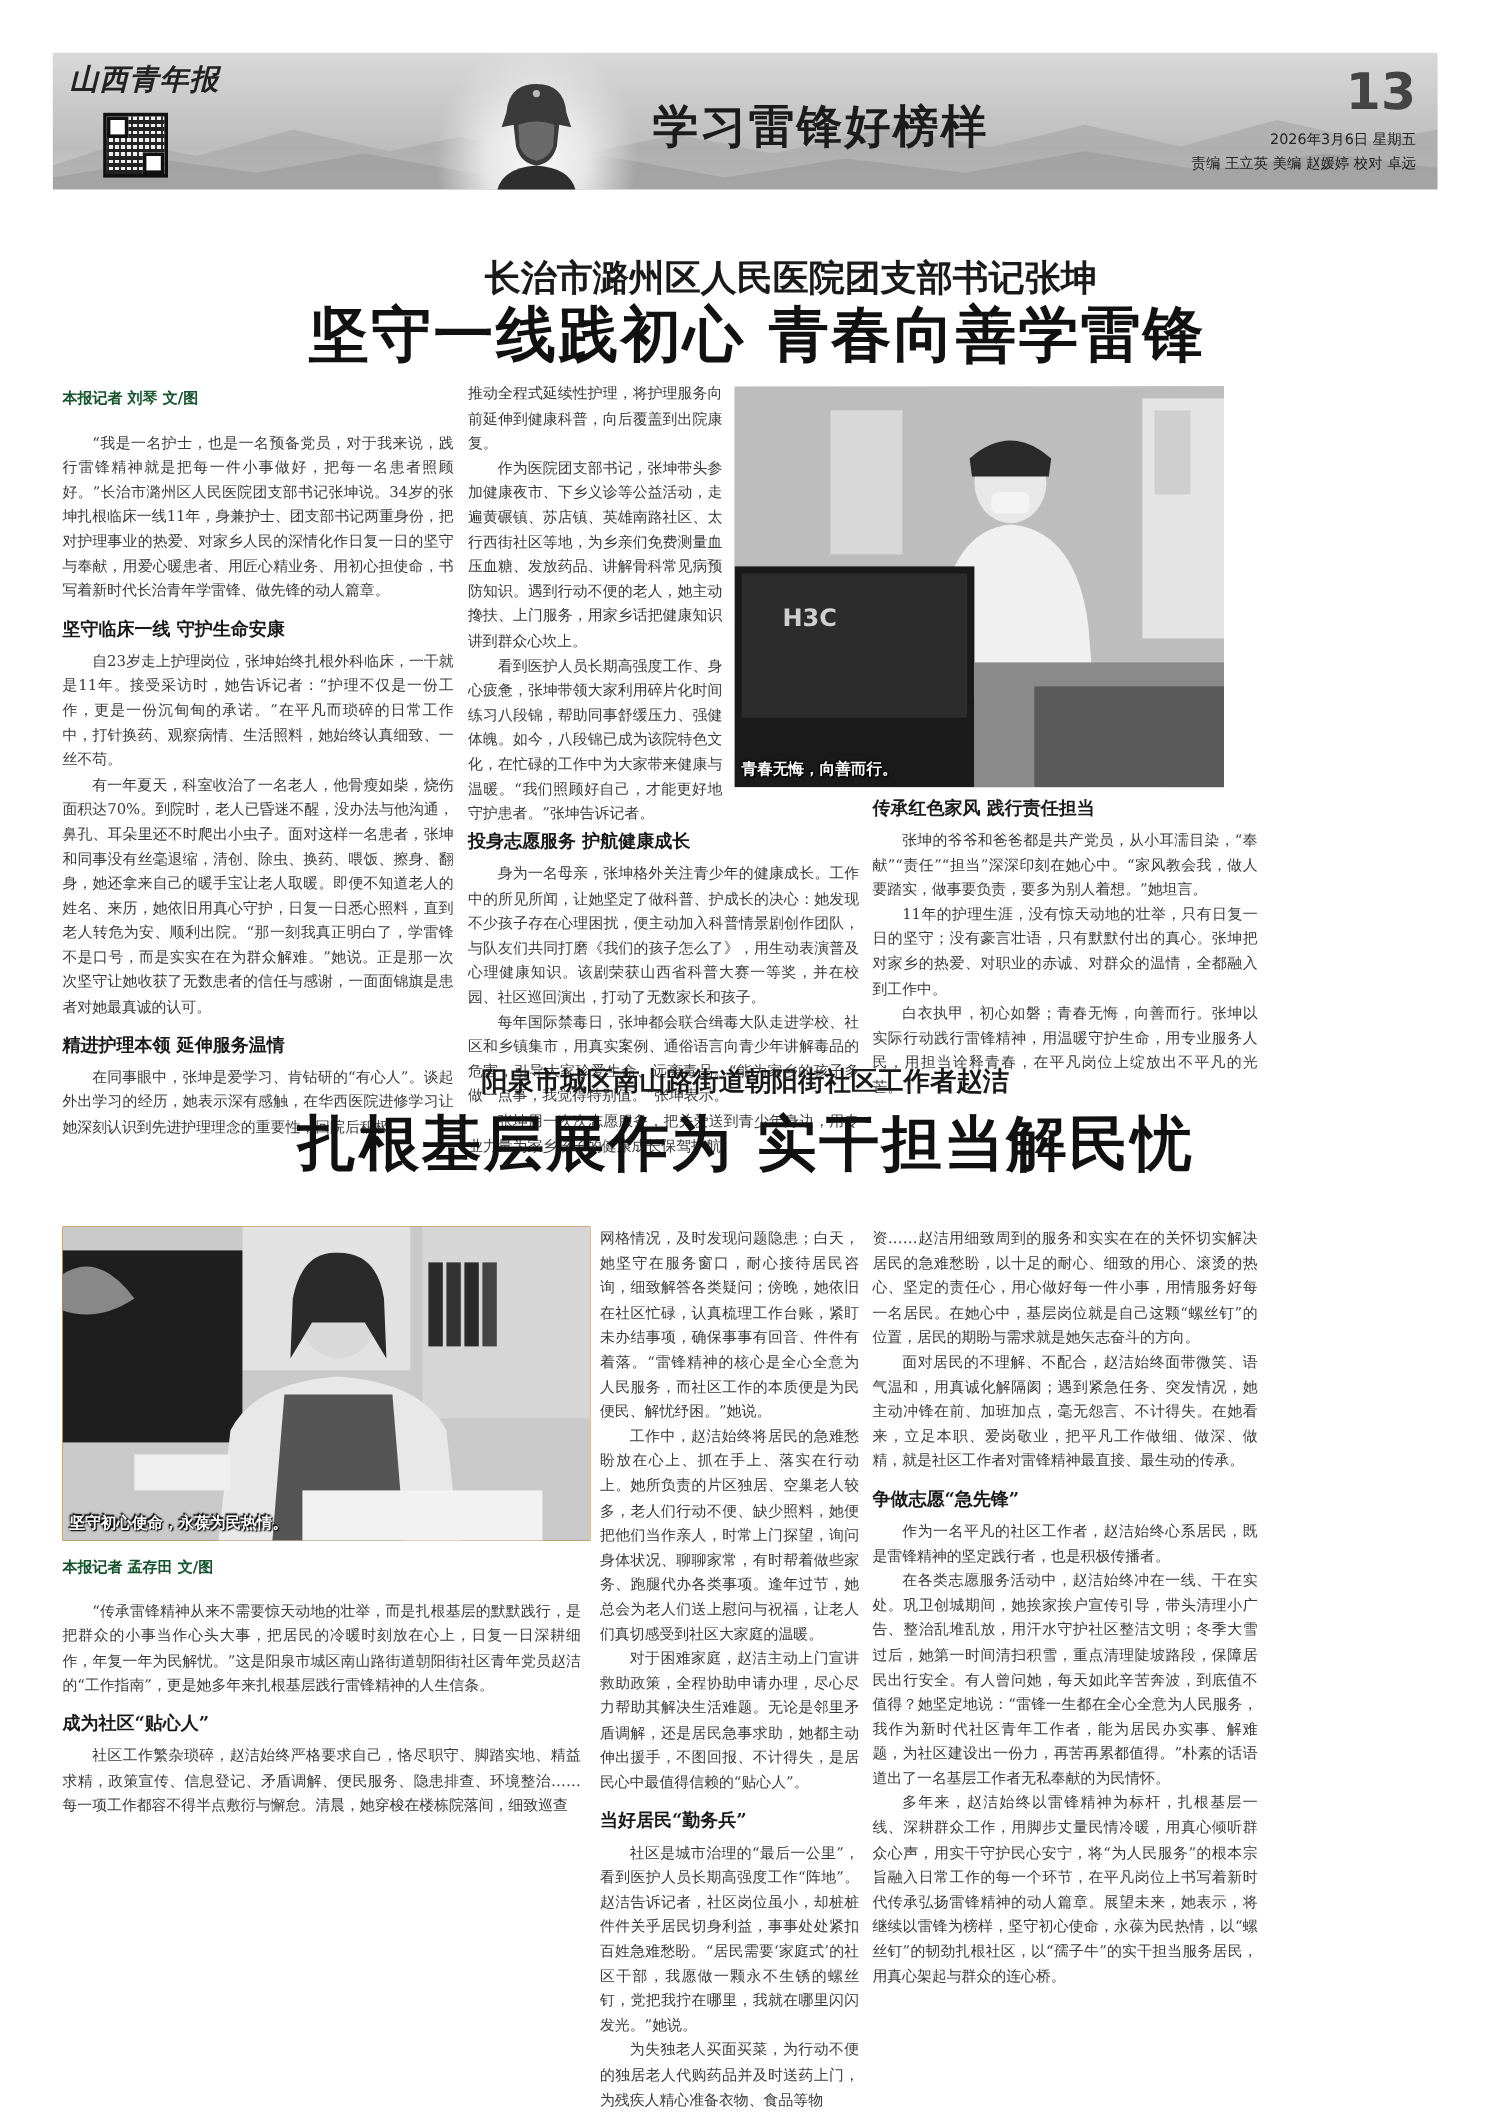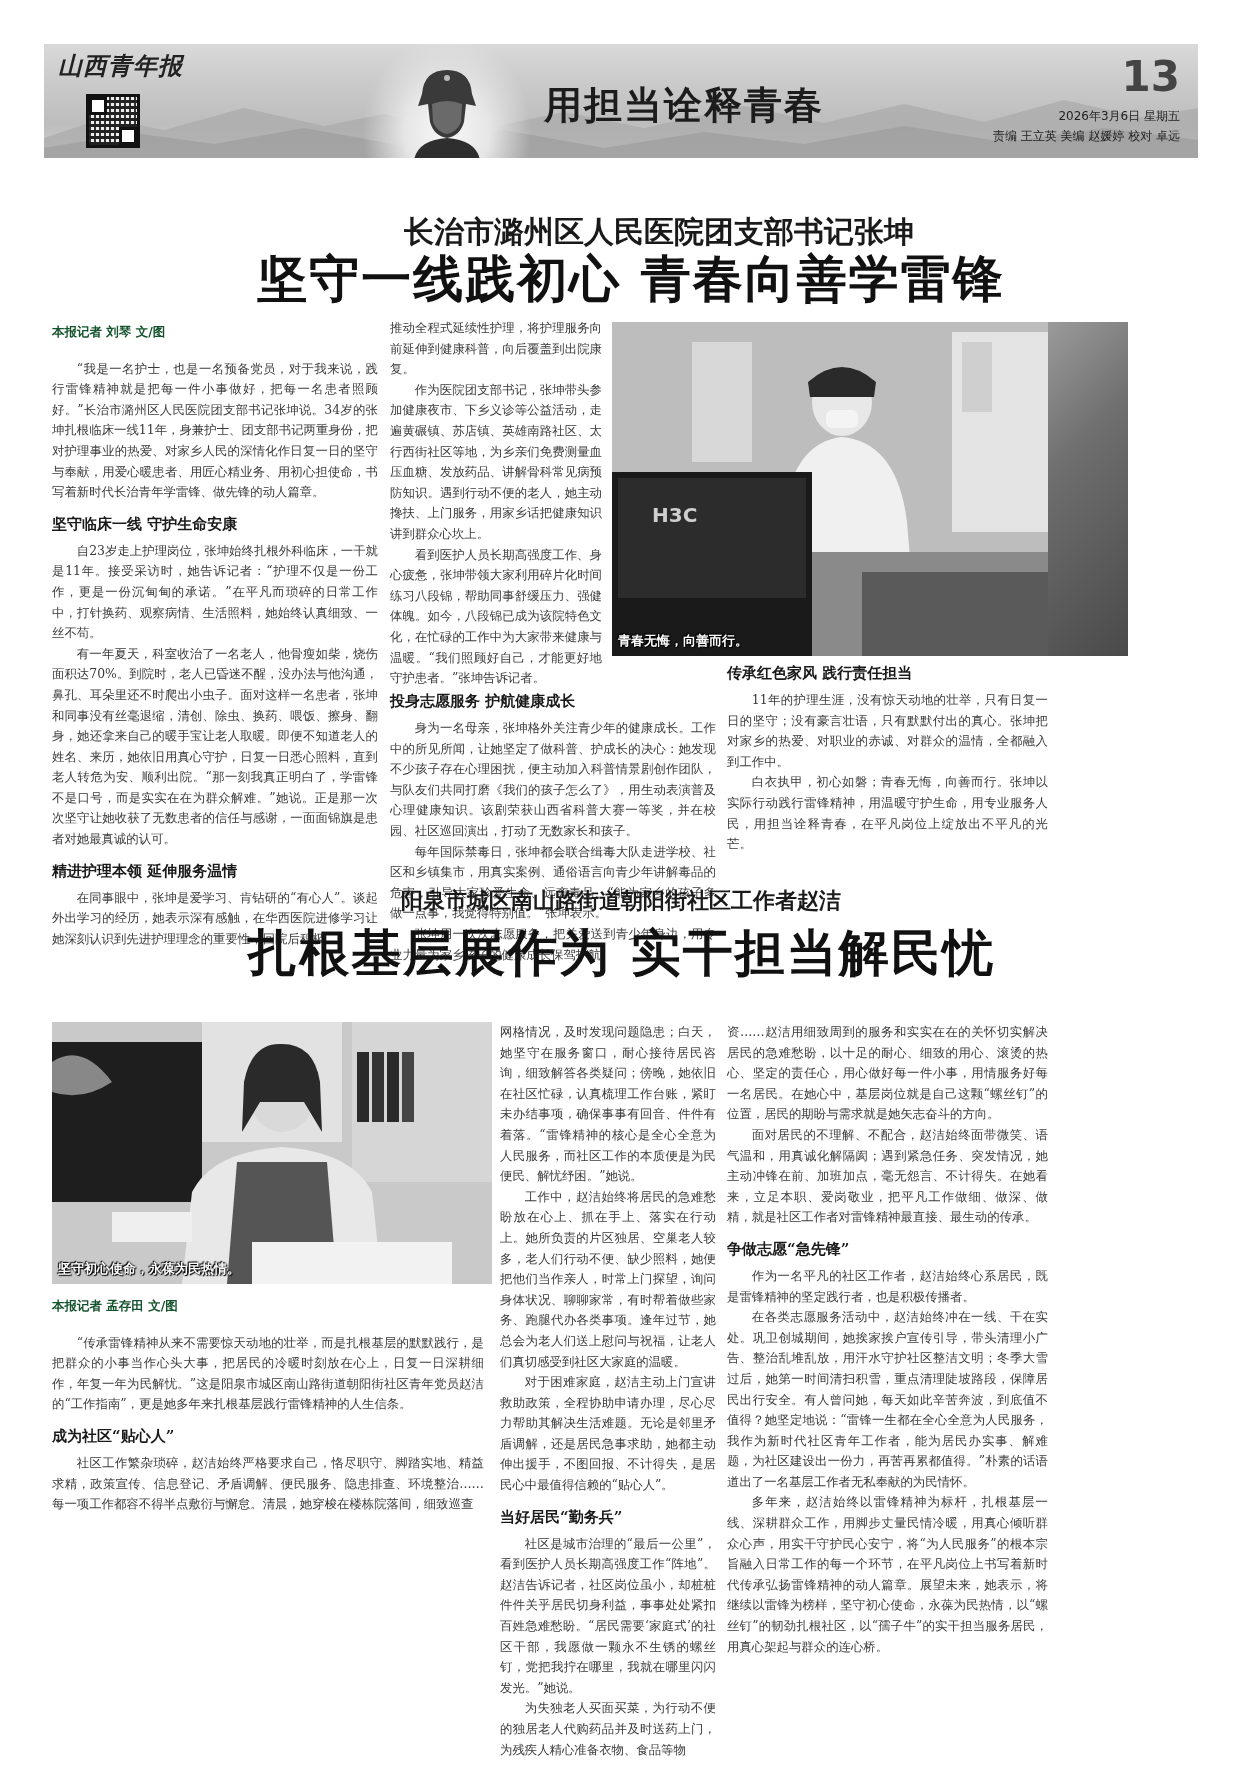--- a/index.html
+++ b/index.html
@@ -99,21 +99,21 @@
   </svg>
   <div class="paper-name">山西青年报</div>
   <div class="qr"></div>
   <div class="sunburst"></div>
   <svg class="portrait" viewBox="0 0 86 96">
     <path d="M18,30 Q20,6 43,6 Q66,6 68,30 L72,42 L62,40 L60,58 Q56,72 43,74 Q30,72 26,58 L24,40 L14,42 Z" fill="#3a3a3a"></path>
     <path d="M28,40 Q43,34 58,40 L57,58 Q53,68 43,70 Q33,68 29,58 Z" fill="#6a6a6a"></path>
     <path d="M10,96 Q14,76 43,74 Q72,76 76,96 Z" fill="#2e2e2e"></path>
     <circle cx="43" cy="14" r="3" fill="#bbb"></circle>
   </svg>
-  <div class="column-title">用担当诠释青春</div>
+  <div class="column-title">学习雷锋好榜样</div>
   <div class="page-no">13</div>
   <div class="date-line">2026年3月6日  星期五</div>
   <div class="editors-line">责编  王立英  美编  赵媛婷  校对  卓远</div>
 </div>
 
 <div class="kicker" style="top:212px; font-size:30px;margin-left:38px;">长治市潞州区人民医院团支部书记张坤</div>
 <div class="headline" style="top:246px; font-size:50px; letter-spacing:2px;padding-left:20px;">坚守一线践初心  青春向善学雷锋</div>
 
 <div class="col" style="left:52px; top:322px; width:326px;">
   <p class="byline">本报记者  刘琴  文/图</p>
@@ -130,41 +130,42 @@
   <p>作为医院团支部书记，张坤带头参加健康夜市、下乡义诊等公益活动，走遍黄碾镇、苏店镇、英雄南路社区、太行西街社区等地，为乡亲们免费测量血压血糖、发放药品、讲解骨科常见病预防知识。遇到行动不便的老人，她主动搀扶、上门服务，用家乡话把健康知识讲到群众心坎上。</p>
   <p>看到医护人员长期高强度工作、身心疲惫，张坤带领大家利用碎片化时间练习八段锦，帮助同事舒缓压力、强健体魄。如今，八段锦已成为该院特色文化，在忙碌的工作中为大家带来健康与温暖。“我们照顾好自己，才能更好地守护患者。”张坤告诉记者。</p>
 </div>
 <div class="col" style="left:390px; top:690px; width:326px;">
   <p class="subhead" style="margin-top:0;">投身志愿服务  护航健康成长</p>
   <p>身为一名母亲，张坤格外关注青少年的健康成长。工作中的所见所闻，让她坚定了做科普、护成长的决心：她发现不少孩子存在心理困扰，便主动加入科普情景剧创作团队，与队友们共同打磨《我们的孩子怎么了》，用生动表演普及心理健康知识。该剧荣获山西省科普大赛一等奖，并在校园、社区巡回演出，打动了无数家长和孩子。</p>
   <p>每年国际禁毒日，张坤都会联合缉毒大队走进学校、社区和乡镇集市，用真实案例、通俗语言向青少年讲解毒品的危害，引导大家珍爱生命、远离毒品。“能为家乡的孩子多做一点事，我觉得特别值。”张坤表示。</p>
   <p>张坤用一次次志愿服务，把关爱送到青少年身边，用专业力量为家乡孩子的健康成长保驾护航。</p>
 </div>
 
-<div class="photo" style="left:612px; top:322px; width:516px; height:334px; background: linear-gradient(135deg,#cfcfcf 0%,#b5b5b5 40%,#6e6e6e 70%,#4a4a4a 100%);">
+<div class="photo" style="left:612px; top:322px; width:408px; height:334px; background: linear-gradient(135deg,#cfcfcf 0%,#b5b5b5 40%,#6e6e6e 70%,#4a4a4a 100%);">
   <svg width="436" height="334" viewBox="0 0 436 334" style="position:absolute;left:0;top:0;">
     <rect x="0" y="0" width="436" height="334" fill="#bdbdbd"></rect>
     <rect x="80" y="20" width="60" height="120" fill="#d8d8d8"></rect>
     <rect x="340" y="10" width="96" height="200" fill="#e4e4e4"></rect>
     <rect x="350" y="20" width="30" height="70" fill="#cfcfcf"></rect>
     <ellipse cx="230" cy="80" rx="30" ry="34" fill="#e8e8e8"></ellipse>
     <path d="M196,60 Q230,30 264,60 L262,75 L198,75 Z" fill="#2a2a2a"></path>
     <rect x="214" y="88" width="32" height="18" rx="6" fill="#f4f4f4"></rect>
     <path d="M170,200 Q180,120 230,115 Q285,120 295,200 L300,260 L165,260 Z" fill="#f0f0f0"></path>
     <rect x="0" y="150" width="200" height="184" fill="#1a1a1a"></rect>
     <rect x="6" y="156" width="188" height="120" fill="#2c2c2c"></rect>
     <text x="40" y="200" fill="#cfcfcf" font-family="DejaVu Sans, sans-serif" font-size="20" font-weight="bold">H3C</text>
     <rect x="200" y="230" width="236" height="104" fill="#8a8a8a"></rect>
     <rect x="250" y="250" width="186" height="84" fill="#5a5a5a"></rect>
   </svg>
   <div class="caption">青春无悔，向善而行。</div>
 </div>
 
 <div class="col" style="left:727px; top:662px; width:321px;">
   <p class="subhead" style="margin-top:0;">传承红色家风  践行责任担当</p>
+  <p>张坤的爷爷和爸爸都是共产党员，从小耳濡目染，“奉献”“责任”“担当”深深印刻在她心中。“家风教会我，做人要踏实，做事要负责，要多为别人着想。”她坦言。</p>
   <p>11年的护理生涯，没有惊天动地的壮举，只有日复一日的坚守；没有豪言壮语，只有默默付出的真心。张坤把对家乡的热爱、对职业的赤诚、对群众的温情，全都融入到工作中。</p>
   <p>白衣执甲，初心如磐；青春无悔，向善而行。张坤以实际行动践行雷锋精神，用温暖守护生命，用专业服务人民，用担当诠释青春，在平凡岗位上绽放出不平凡的光芒。</p>
 </div>
 
 <div class="kicker" style="top:886px; font-size:22px;">阳泉市城区南山路街道朝阳街社区工作者赵洁</div>
 <div class="headline" style="top:920px; font-size:50px; letter-spacing:2px;">扎根基层展作为  实干担当解民忧</div>
 
 <div class="photo" style="left:52px; top:1022px; width:440px; height:262px;">
   <svg width="440" height="262" viewBox="0 0 440 262" style="position:absolute;left:0;top:0;">
     <rect x="0" y="0" width="440" height="262" fill="#c9c9c9"></rect>

